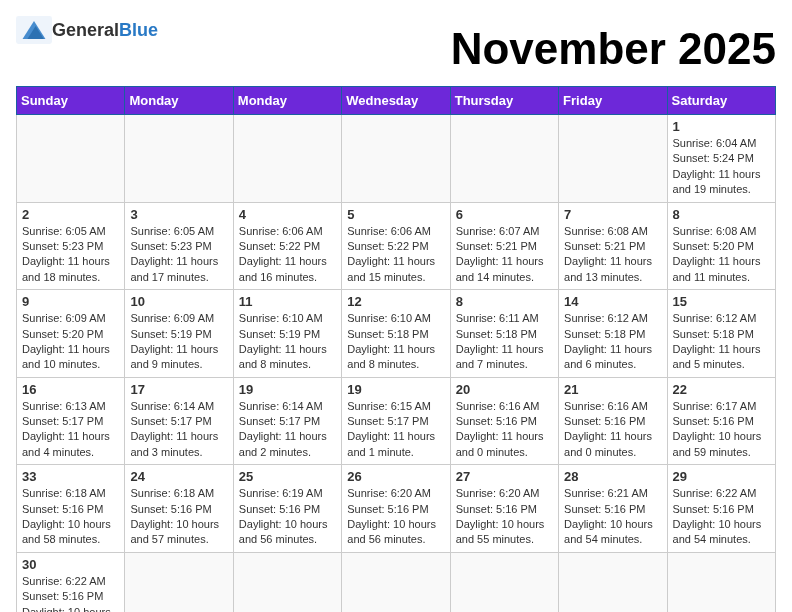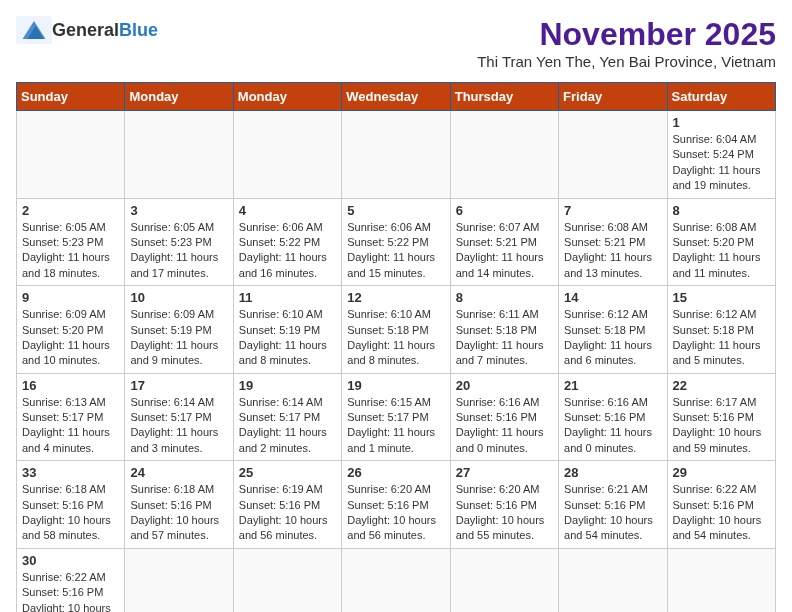--- a/index.html
+++ b/index.html
@@ -22,35 +22,36 @@
       gap: 0;
     }
     .logo-icon {
       width: 36px;
       height: 28px;
     }
     .title-section {
       text-align: right;
     }
     .month-year {
-      font-size: 32px;
+      font-size: 44px;
       font-weight: bold;
-      color: #4c1d95;
+      color: #000000;
+      margin-top: 8px;
     }
     .location {
       font-size: 15px;
       color: #333;
     }
     .calendar-table {
       width: 100%;
       border-collapse: collapse;
       border: 1px solid #ccc;
     }
     .calendar-table th {
-      background-color: #c2410c;
+      background-color: #6d28d9;
       color: #fff;
       font-size: 13px;
       font-weight: bold;
       padding: 6px 4px;
       text-align: left;
       border: 1px solid #1a5fa0;
     }
     .calendar-table td {
       vertical-align: top;
       border: 1px solid #ccc;
@@ -87,21 +88,20 @@
       <rect x="0" y="0" width="44" height="34" rx="3" fill="#eef4fb"></rect>
       <polygon points="8,28 22,6 36,28" fill="#2979c5" opacity="0.85"></polygon>
       <polygon points="14,28 24,12 34,28" fill="#1a5fa0" opacity="0.6"></polygon>
     </svg>
     <div>
       <span style="color:#333; font-size:18px; font-weight:bold;">General</span><span style="color:#2979c5; font-size:18px; font-weight:bold;">Blue</span>
     </div>
   </div>
   <div class="title-section">
     <div class="month-year">November 2025</div>
-    <div class="location">Thi Tran Yen The, Yen Bai Province, Vietnam</div>
   </div>
 </div>
 
 <table class="calendar-table">
   <thead>
     <tr>
       <th>Sunday</th>
       <th>Monday</th>
       <th>Monday</th>
       <th>Wednesday</th>

